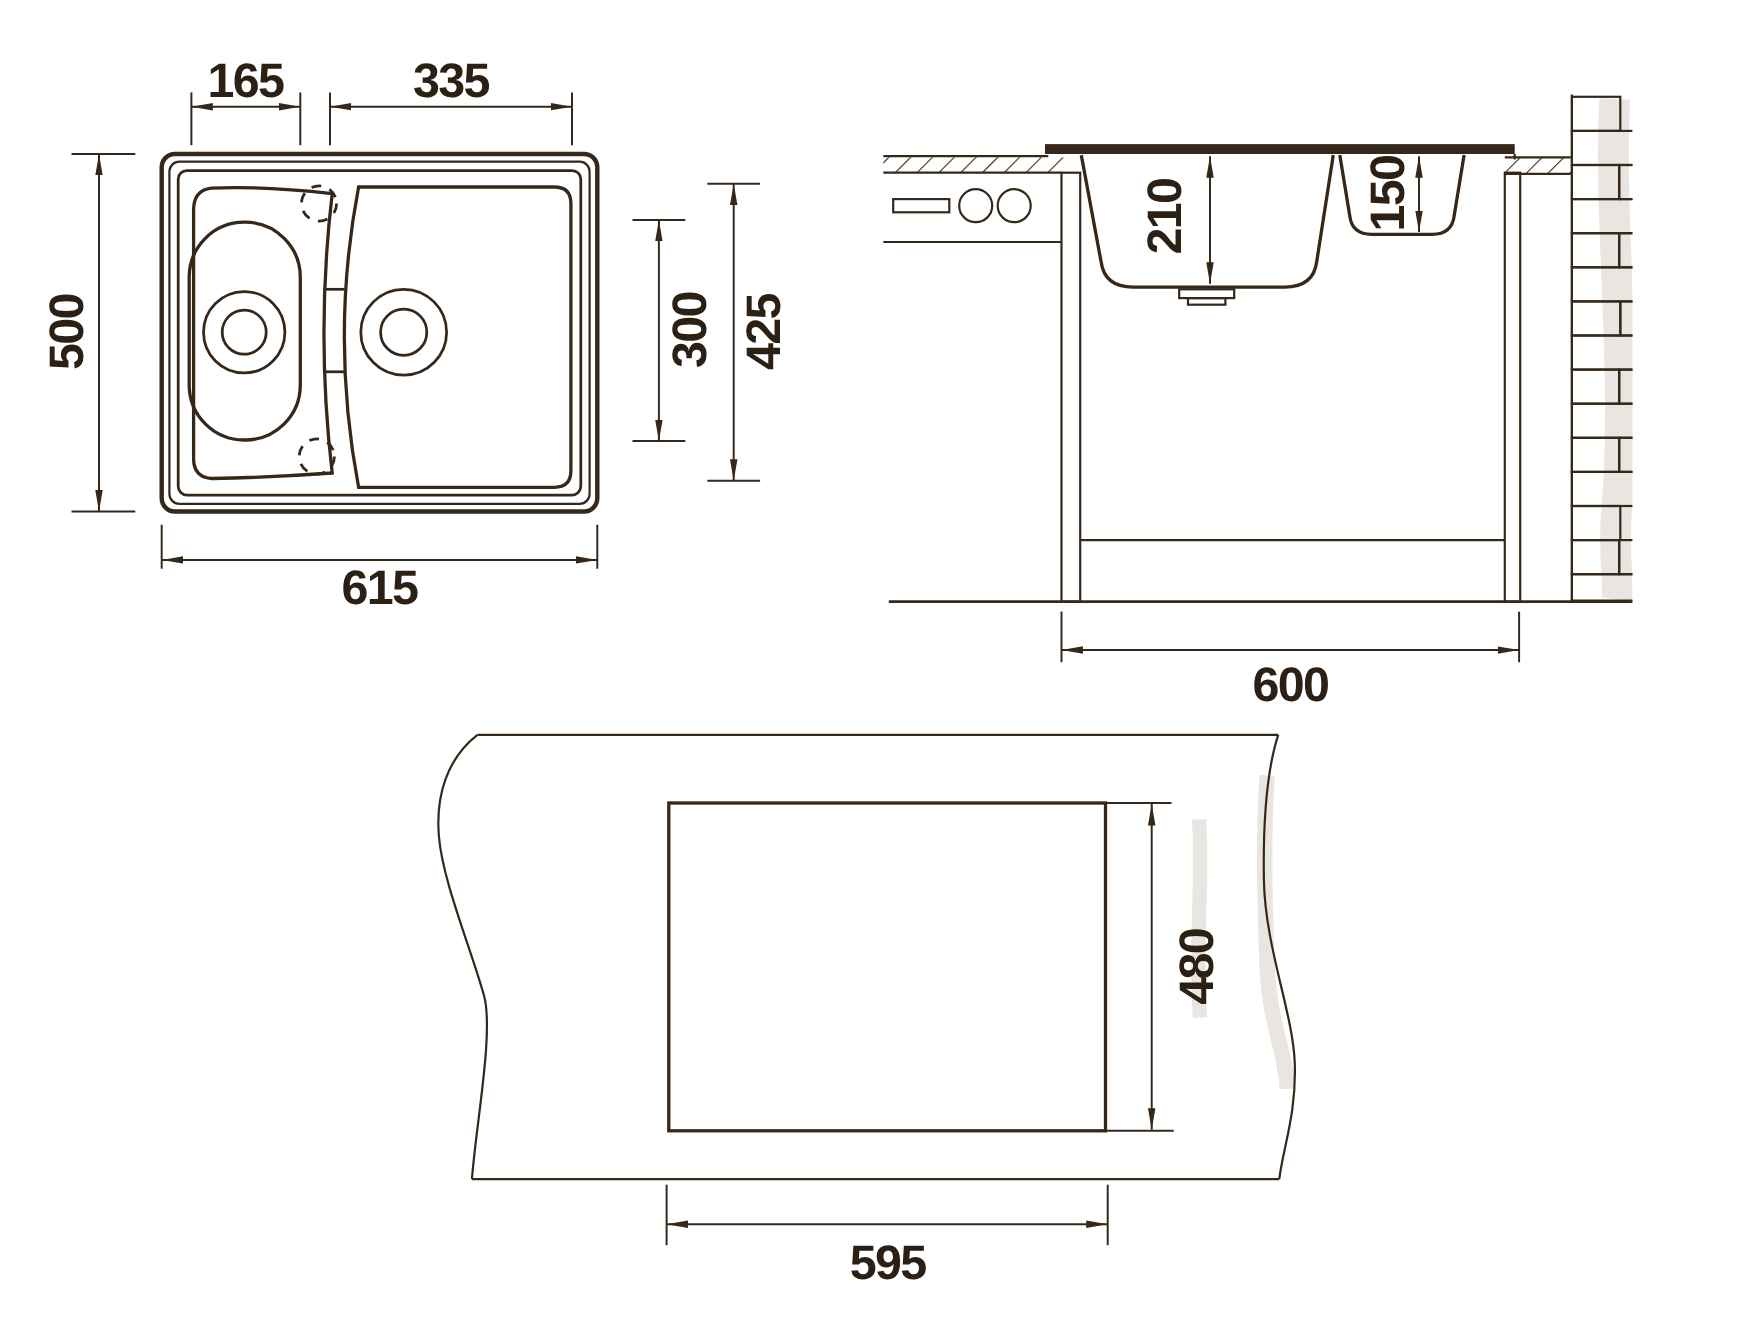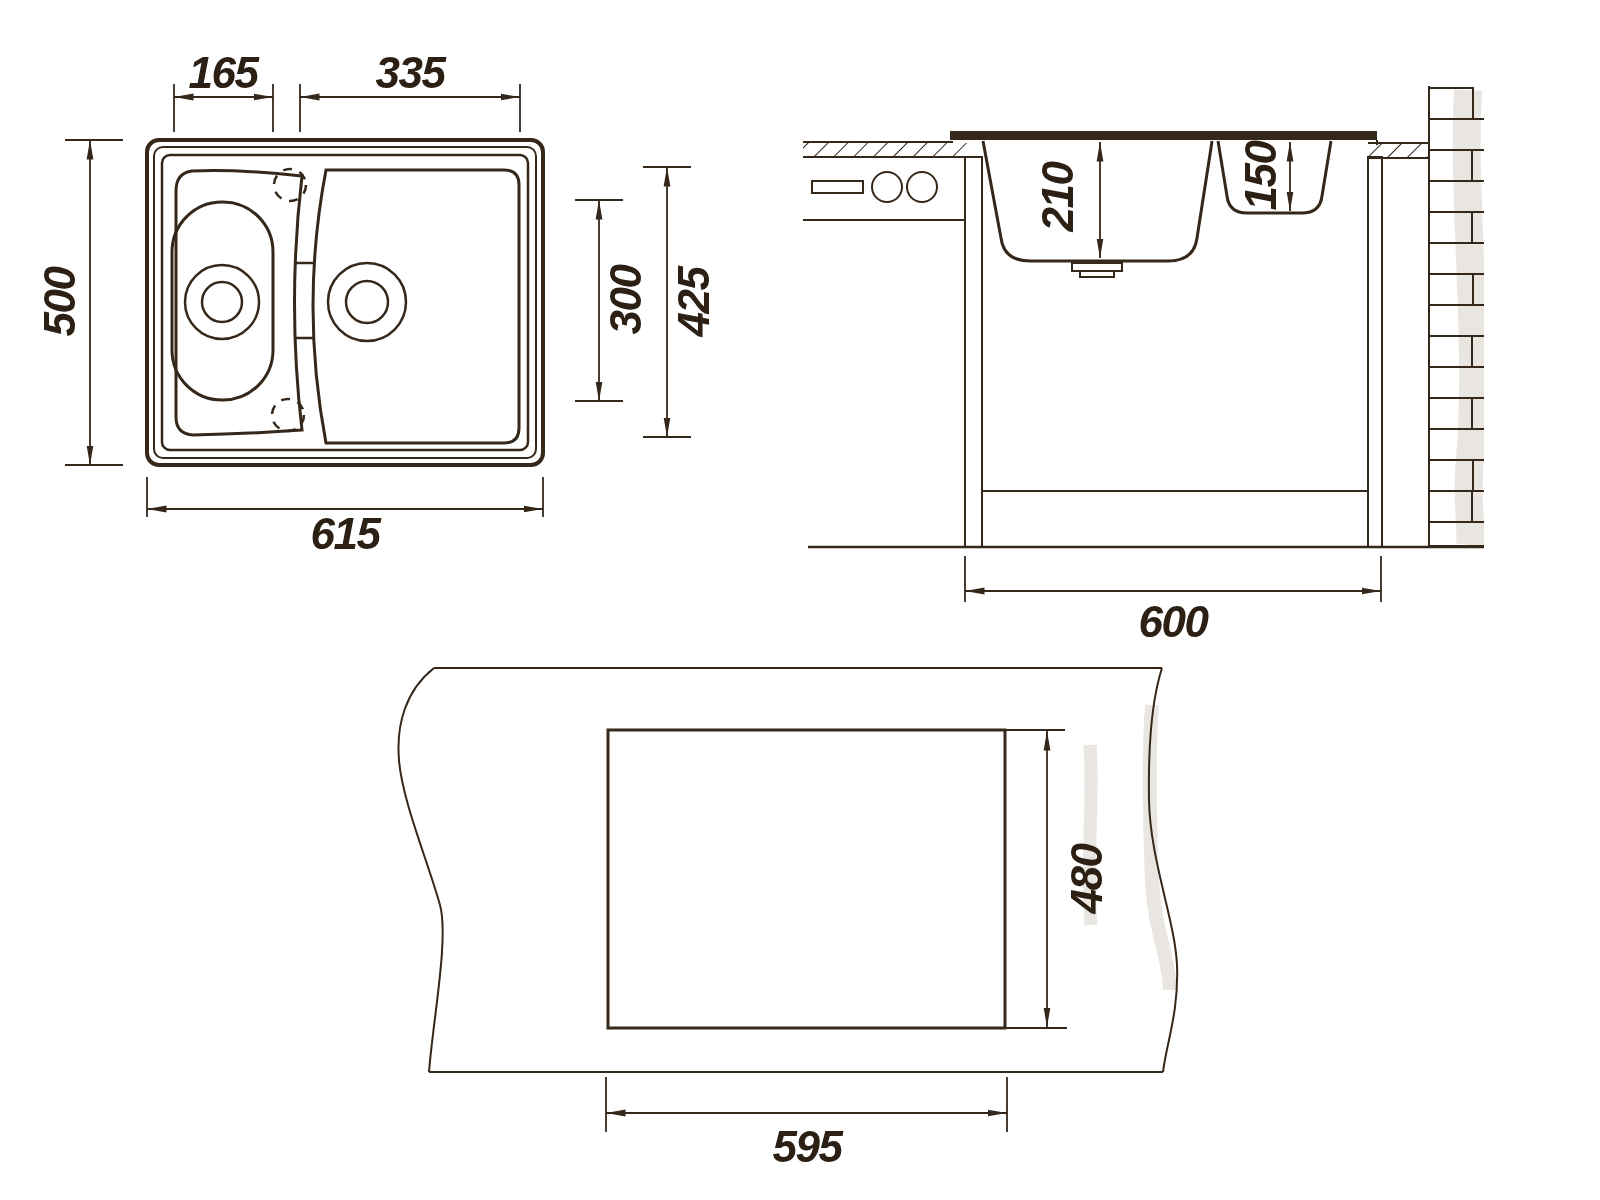--- a/index.html
+++ b/index.html
@@ -2,21 +2,21 @@
 <html style="--line-color: #35281a; --text-color: #2b2013; --shadow-color: #e9e6e1; --bg-color: #ffffff;"><head>
 <meta charset="utf-8">
 <style>
   :root{
     --line-color:#35281a;
     --text-color:#2b2013;
     --shadow-color:#e9e6e1;
     --bg-color:#ffffff;
   }
   html,body{margin:0;padding:0;background:var(--bg-color);}
-  .stage{width:1484px;height:1200px;position:relative;background:var(--bg-color);overflow:hidden;font-style:italic;}
+  .stage{width:1484px;height:1200px;position:relative;background:var(--bg-color);overflow:hidden;}
   svg{display:block;}
   .s{stroke:var(--line-color);fill:none;stroke-linecap:butt;}
   .w18{stroke-width:1.8;}
   .w2{stroke-width:2;}
   .w25{stroke-width:2.5;}
   .w3{stroke-width:3;}
   .w4{stroke-width:4;}
   .fill-line{fill:var(--line-color);stroke:none;}
   .shadow{stroke:var(--shadow-color);fill:none;}
   .dim-text{

